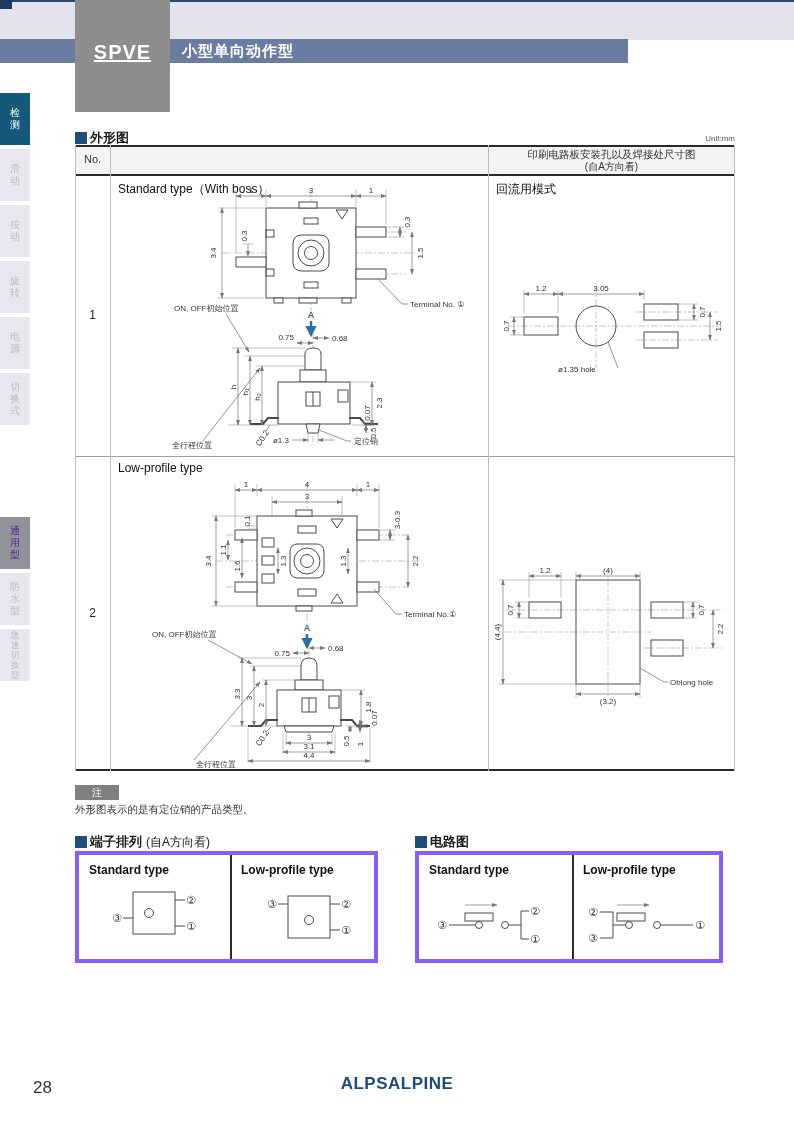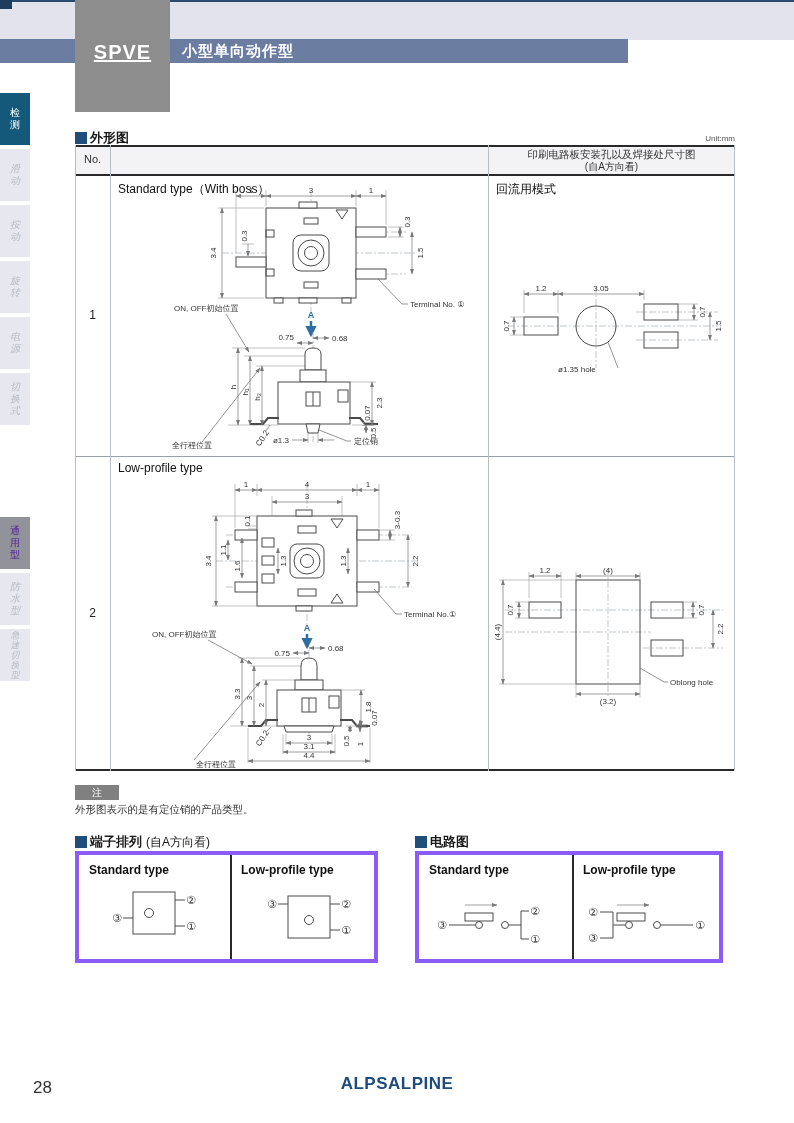--- a/index.html
+++ b/index.html
@@ -14,21 +14,21 @@
         display:flex;align-items:center;}
   .band-title{margin-left:182px;color:#fff;font-weight:bold;font-size:15px;letter-spacing:1px;}
   .codebox{position:absolute;left:75px;top:0;width:95px;height:112px;background:#8d8d8d;
         display:flex;align-items:center;justify-content:center;padding-bottom:8px;box-sizing:border-box;}
   .codebox span{color:#fff;font-weight:bold;font-size:20px;letter-spacing:1px;text-decoration:underline;}
   
   .vtab{position:absolute;left:0;width:30px;height:52px;display:flex;align-items:center;justify-content:center;}
   .vtab span{display:block;width:12px;font-size:10px;line-height:12px;word-break:break-all;text-align:center;}
   .vtab.small span{font-size:9px;line-height:10px;}
   .t-on{background:#14587a;color:#fff;}
-  .t-off{background:#e7e8ef;color:#b6bac6;font-style:italic;}
+  .t-off{background:#e7e8ef;color:#b6bac6;}
   .t-gray{background:#92939a;color:#4c1d95;}
   
   .sec-h{position:absolute;display:flex;align-items:center;font-weight:bold;font-size:13px;color:#1a1a1a;}
   .sec-h .sq{width:12px;height:12px;background:#1f4e79;margin-right:3px;flex:0 0 auto;}
   .sec-h .suffix{font-weight:normal;font-size:12px;margin-left:4px;}
   .unit{position:absolute;right:59px;top:134px;font-size:8px;color:#555;padding-left:45px;}
   
   .hl2{position:absolute;height:2px;background:#2a2a2a;}
   .hl1{position:absolute;height:1px;background:#9aa0a8;}
   .vl1{position:absolute;width:1px;background:#b9bec5;}

